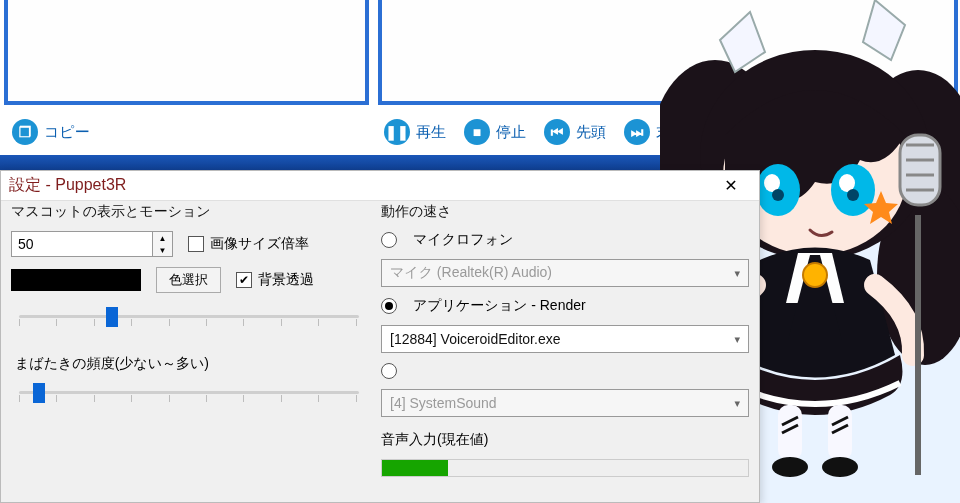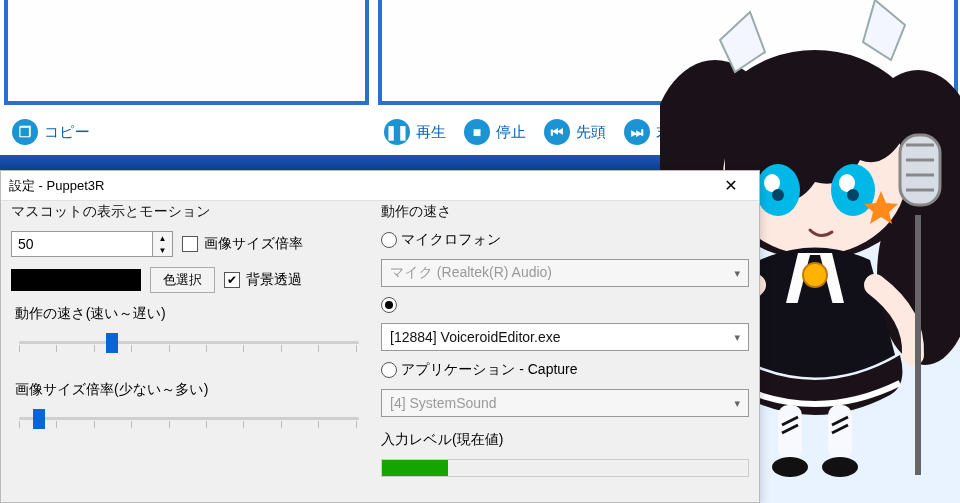--- a/index.html
+++ b/index.html
@@ -39,31 +39,31 @@
   
   .dialog {
     position: absolute; left: 0; top: 170px; width: 760px; height: 333px;
     background: #f0f0f0; border: 1px solid #bbb;
     box-shadow: 2px 2px 8px rgba(0,0,0,0.15);
   }
   .titlebar {
     height: 30px; background: #fff; border-bottom: 1px solid #e0e0e0;
     display: flex; align-items: center; padding: 0 8px;
   }
-  .titlebar .title { flex: 1; font-size: 13px; color: #000000; }
+  .titlebar .title { flex: 1; font-size: 16px; color: #7f1d1d; }
   .titlebar .close { width: 40px; height: 28px; display: flex; align-items: center; justify-content: center; font-size: 16px; cursor: pointer; }
 
   .dlg-body { display: flex; padding: 2px 10px; height: calc(100% - 30px); }
   .col { flex: 1; display: flex; flex-direction: column; gap: 10px; }
   .col.left { max-width: 370px; padding-right: 14px; }
   .col.right { max-width: 370px; }
 
   .sec-header { font-size: 14px; color: #111; }
 
-  .row { display: flex; align-items: center; gap: 9px; }
+  .row { display: flex; align-items: center; gap: 15px; }
   .spinner {
     display: flex; align-items: stretch;
     border: 1px solid #999; background: #fff; height: 26px;
   }
   .spinner input { border: none; width: 140px; padding: 0 6px; font-size: 14px; outline: none; }
   .spinner .updown { width: 20px; border-left: 1px solid #999; display: flex; flex-direction: column; }
   .spinner .up, .spinner .down { flex: 1; display: flex; align-items: center; justify-content: center; font-size: 8px; background: #f5f5f5; cursor: pointer; }
 
   .checkbox { display: flex; align-items: center; gap: 6px; }
   .checkbox .box { width: 16px; height: 16px; border: 1px solid #555; background: #fff; display: flex; align-items: center; justify-content: center; font-size: 12px; color: #000; }
@@ -80,21 +80,21 @@
     position: absolute; left: 4px; right: 4px; top: 10px; height: 3px;
     background: #cfcfcf; border-radius: 2px;
   }
   .slider-thumb {
     position: absolute; top: 2px; width: 12px; height: 20px;
     background: #0a66d6;
   }
   .slider-ticks { position: absolute; left: 4px; right: 4px; top: 14px; height: 8px; }
   .slider-ticks span { position: absolute; top: 0; width: 1px; height: 7px; background: #bdbdbd; }
 
-  .radio { display: flex; align-items: center; gap: 4px; }
+  .radio { display: flex; align-items: center; gap: 16px; }
   .radio .r { width: 16px; height: 16px; border: 1px solid #555; border-radius: 50%; background: #fff; display: flex; align-items: center; justify-content: center; }
   .radio .r.selected::after { content: ""; width: 8px; height: 8px; border-radius: 50%; background: #000; }
 
   .combo {
     height: 28px; background: #fff; border: 1px solid #999;
     display: flex; align-items: center; padding: 0 8px; justify-content: space-between;
     color: #111; font-size: 14px;
   }
   .combo.disabled { color: #9a9a9a; background: #f6f6f6; }
   .combo .chev { color: #666; font-size: 11px; }
@@ -227,41 +227,40 @@
       <div class="row">
         <div class="swatch"></div>
         <button class="btn">色選択</button>
         <label class="checkbox">
           <span class="box">✔</span>
           <span>背景透過</span>
         </label>
       </div>
 
       <div class="slider-wrap">
-        <div class="slider-label">動作の速さ(速い～遅い)</div>
         <div class="slider">
           <div class="slider-track"></div>
           <div class="slider-ticks">
             <span style="left:0%"></span>
               <span style="left:11%"></span>
               <span style="left:22%"></span>
               <span style="left:33%"></span>
               <span style="left:44%"></span>
               <span style="left:55%"></span>
               <span style="left:66%"></span>
               <span style="left:77%"></span>
               <span style="left:88%"></span>
               <span style="left:99%"></span>
           </div>
           <div class="slider-thumb" id="speed-thumb" style="left: calc(28% - 6px);"></div>
         </div>
       </div>
 
       <div class="slider-wrap" style="margin-top:12px">
-        <div class="slider-label">画像サイズ倍率(少ない～多い)</div>
+        <div class="slider-label">まばたきの頻度(少ない～多い)</div>
         <div class="slider">
           <div class="slider-track"></div>
           <div class="slider-ticks">
             <span style="left:0%"></span>
               <span style="left:11%"></span>
               <span style="left:22%"></span>
               <span style="left:33%"></span>
               <span style="left:44%"></span>
               <span style="left:55%"></span>
               <span style="left:66%"></span>
@@ -281,35 +280,35 @@
         <span class="r"></span>
         <span>マイクロフォン</span>
       </label>
       <div class="combo disabled">
         <span>マイク (Realtek(R) Audio)</span>
         <span class="chev">▾</span>
       </div>
 
       <label class="radio">
         <span class="r selected"></span>
+        <span>アプリケーション - Render</span>
       </label>
       <div class="combo">
         <span>[12884] VoiceroidEditor.exe</span>
         <span class="chev">▾</span>
       </div>
 
       <label class="radio">
         <span class="r"></span>
-        <span>アプリケーション - Capture</span>
       </label>
       <div class="combo disabled">
         <span>[4] SystemSound</span>
         <span class="chev">▾</span>
       </div>
 
-      <div class="meter-label">入力レベル(現在値)</div>
+      <div class="meter-label">音声入力(現在値)</div>
       <div class="meter">
         <div class="fill" id="level-fill" style="width: 18%;"></div>
       </div>
     </div>
 
   </div>
 </div>
 
 </body></html>

